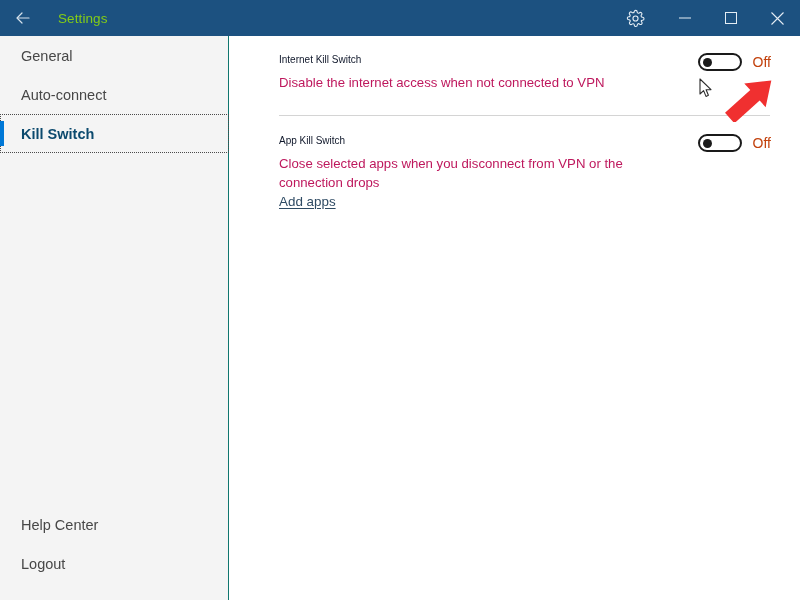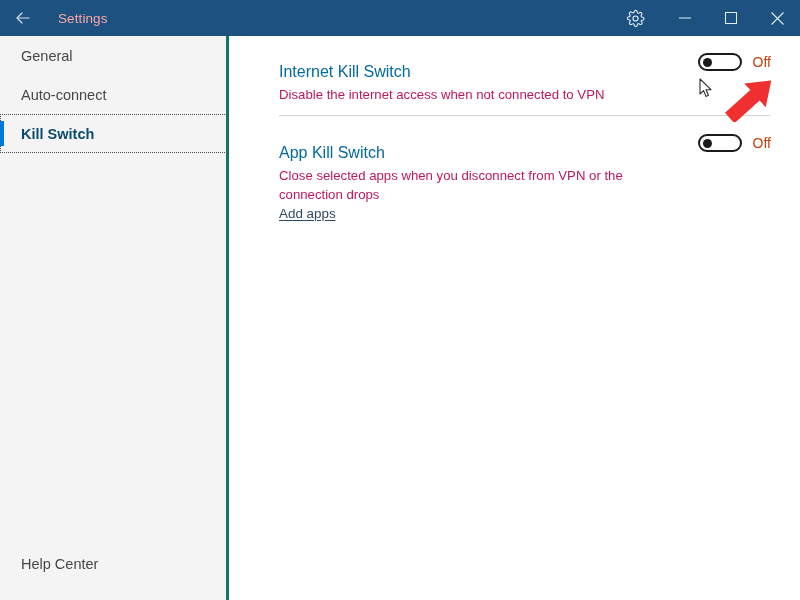--- a/index.html
+++ b/index.html
@@ -39,21 +39,21 @@
     width: 46px;
     height: 36px;
     display: flex;
     align-items: center;
     justify-content: center;
     color: #d6e2ec;
   }
   .back-btn svg { display: block; }
 
   .win-title {
-    color: #fca5a5;
+    color: #84cc16;
     font-size: 13.5px;
     letter-spacing: 0.1px;
     margin-left: 12px;
     white-space: nowrap;
   }
 
   .titlebar-spacer { flex: 1 1 auto; }
 
   .tb-btn {
     width: 46px;
@@ -66,21 +66,21 @@
   .tb-btn svg { display: block; }
   .tb-gear { margin-right: 4px; }
 
   
   .sidebar {
     position: absolute;
     left: 0; top: 36px;
     width: 229px;
     height: 564px;
     background: #f4f4f4;
-    border-right: 3px solid #0f766e;
+    border-right: 1px solid #0f766e;
   }
 
   .nav-top { position: absolute; left: 0; top: 0; width: 229px; }
   .nav-bottom { position: absolute; left: 0; bottom: 17px; width: 235px; }
 
   .nav-item {
     position: relative;
     height: 39px;
     display: flex;
     align-items: center;
@@ -126,26 +126,25 @@
 
   .section-row {
     display: flex;
     align-items: flex-start;
     justify-content: space-between;
   }
 
   .section-text { max-width: 370px; }
 
   .section-title {
-    font-size: 16px;
-    color: #0369a1;
+    font-size: 10px;
+    color: #0f172a;
     line-height: 20px;
     margin-bottom: 3px;
     white-space: nowrap;
-    margin-top: 12px;
   }
 
   .section-desc {
     font-size: 13.2px;
     color: #be185d;
     line-height: 19px;
   }
 
   .toggle-wrap {
     display: flex;
@@ -280,20 +279,23 @@
         <span>Auto-connect</span>
       </div>
       <div class="nav-item selected">
         <span>Kill Switch</span>
       </div>
     </div>
 
     <div class="nav-bottom">
       <div class="nav-item">
         <span>Help Center</span>
+      </div>
+      <div class="nav-item">
+        <span>Logout</span>
       </div>
     </div>
   </div>
 
   <div class="content">
 
     <div class="section s1">
       <div class="section-row">
         <div class="section-text">
           <div class="section-title">Internet Kill Switch</div>

